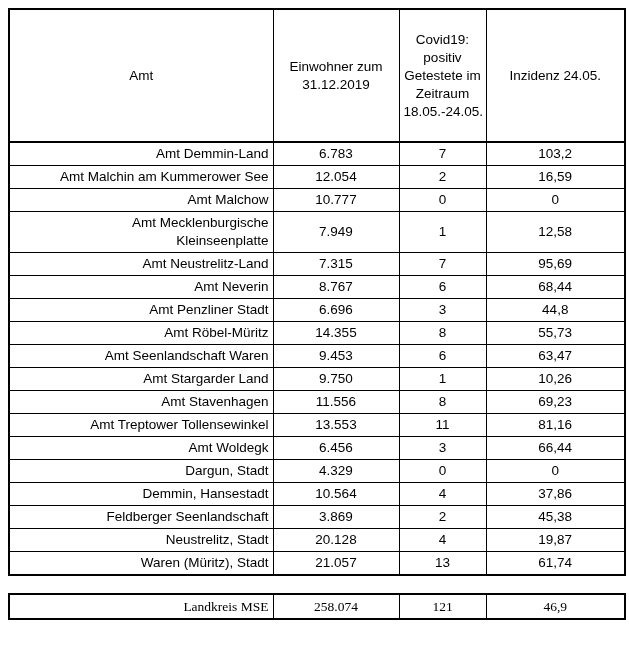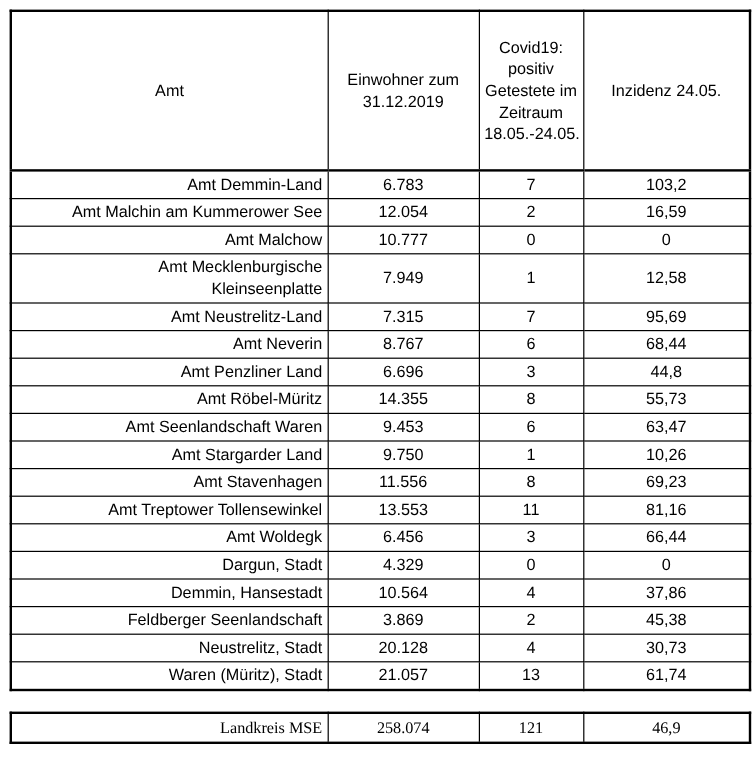--- a/index.html
+++ b/index.html
@@ -114,21 +114,21 @@
           <td class="num">7</td>
           <td class="num">95,69</td>
         </tr>
         <tr>
           <td class="name">Amt Neverin</td>
           <td class="num">8.767</td>
           <td class="num">6</td>
           <td class="num">68,44</td>
         </tr>
         <tr>
-          <td class="name">Amt Penzliner Land</td>
+          <td class="name">Amt Penzliner Stadt</td>
           <td class="num">6.696</td>
           <td class="num">3</td>
           <td class="num">44,8</td>
         </tr>
         <tr>
           <td class="name">Amt Röbel-Müritz</td>
           <td class="num">14.355</td>
           <td class="num">8</td>
           <td class="num">55,73</td>
         </tr>
@@ -177,21 +177,21 @@
         <tr>
           <td class="name">Feldberger Seenlandschaft</td>
           <td class="num">3.869</td>
           <td class="num">2</td>
           <td class="num">45,38</td>
         </tr>
         <tr>
           <td class="name">Neustrelitz, Stadt</td>
           <td class="num">20.128</td>
           <td class="num">4</td>
-          <td class="num">30,73</td>
+          <td class="num">19,87</td>
         </tr>
         <tr>
           <td class="name">Waren (Müritz), Stadt</td>
           <td class="num">21.057</td>
           <td class="num">13</td>
           <td class="num">61,74</td>
         </tr>
       </tbody>
   </table>
 

